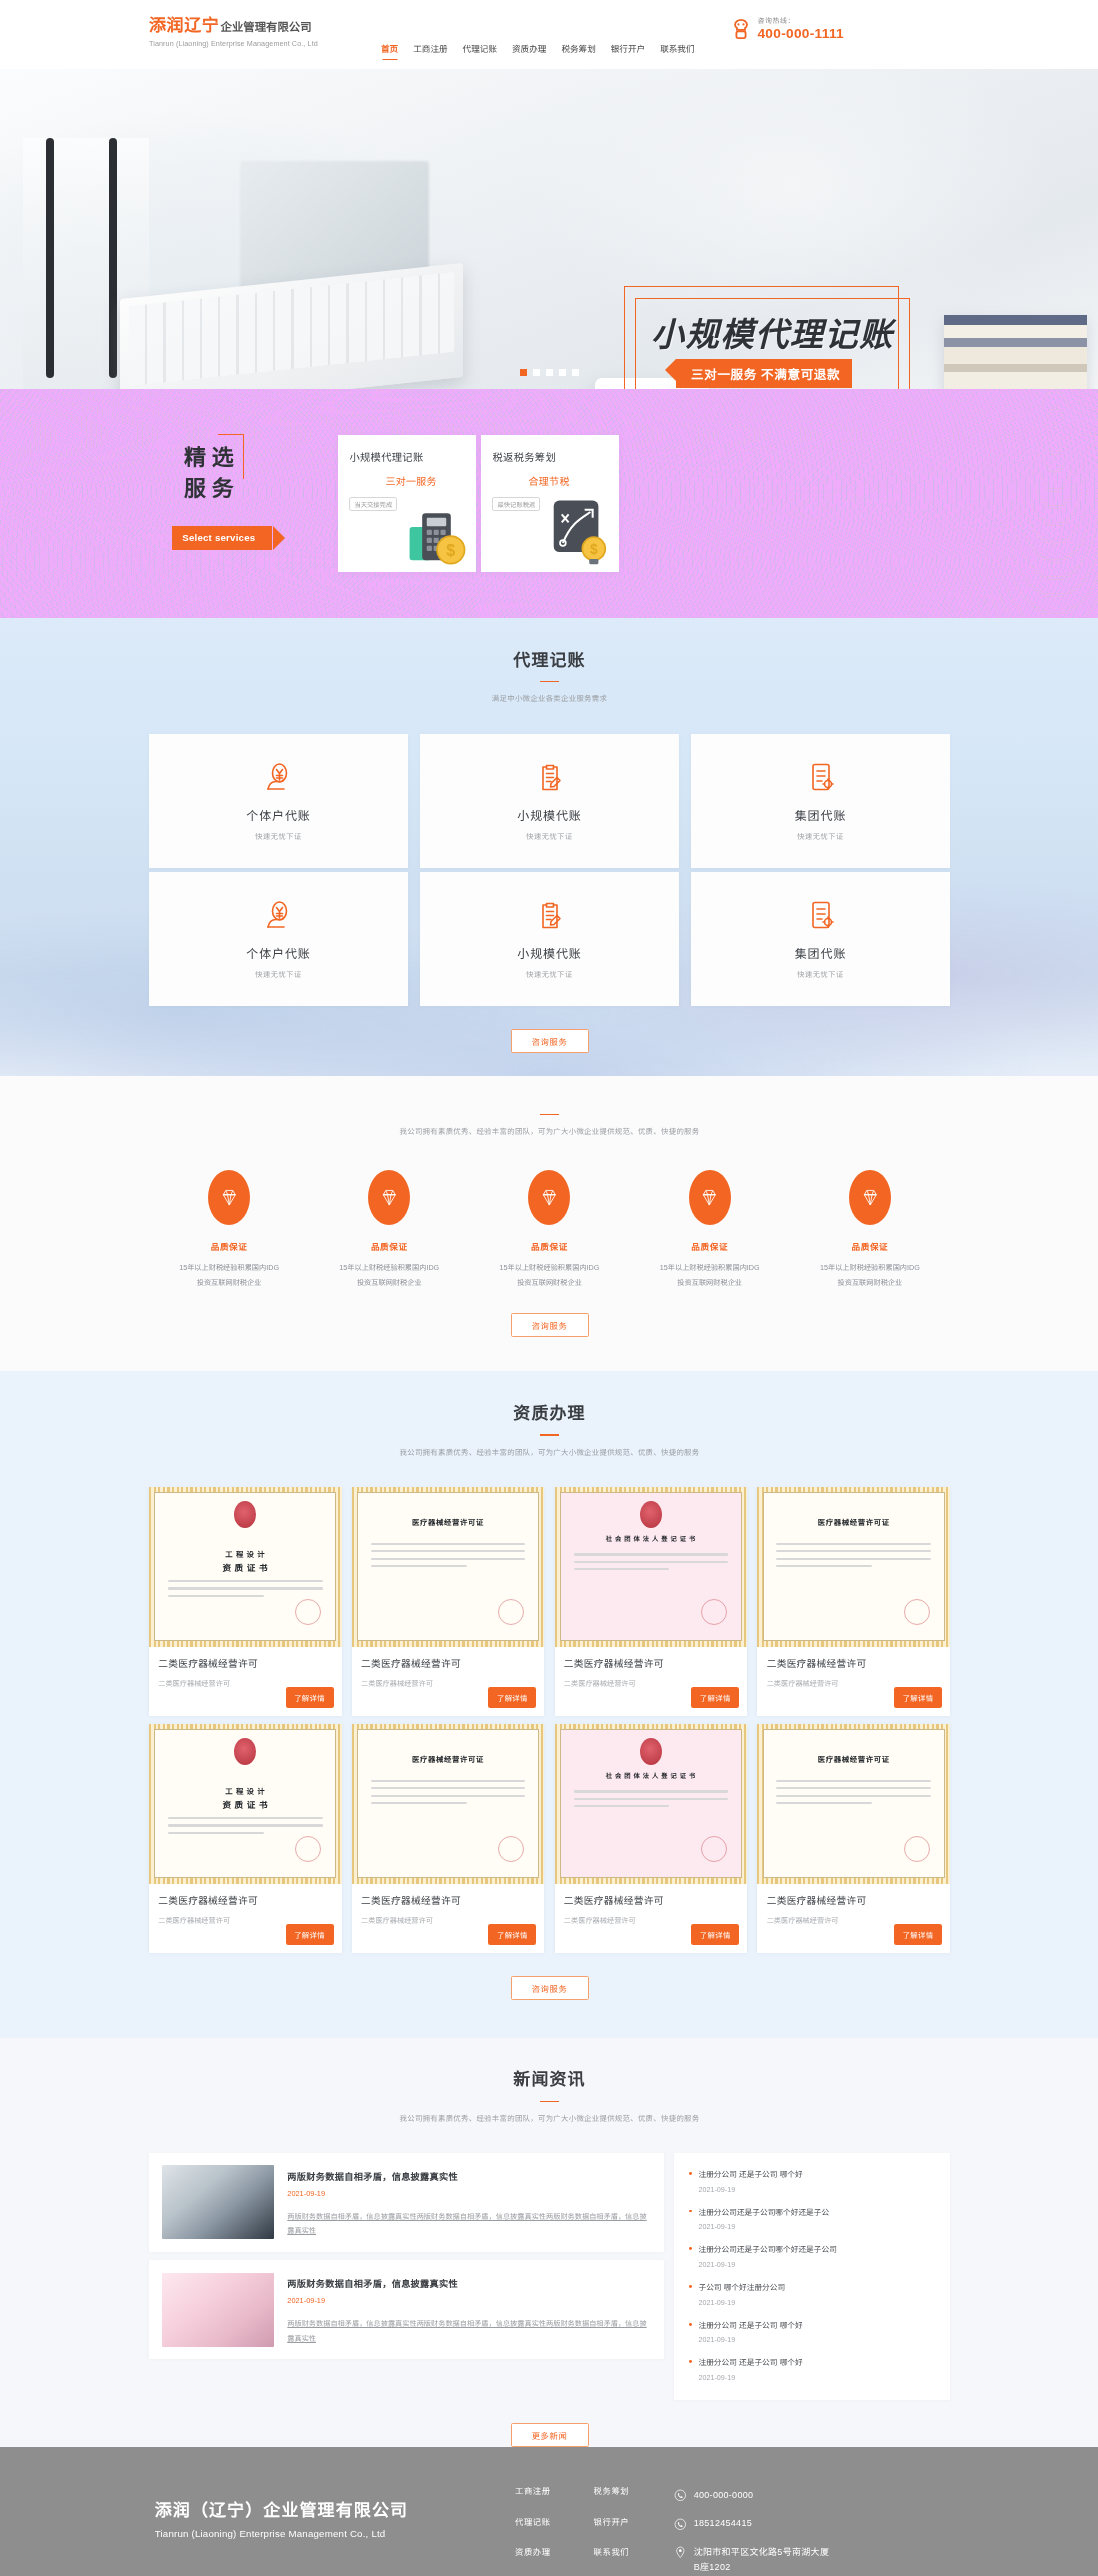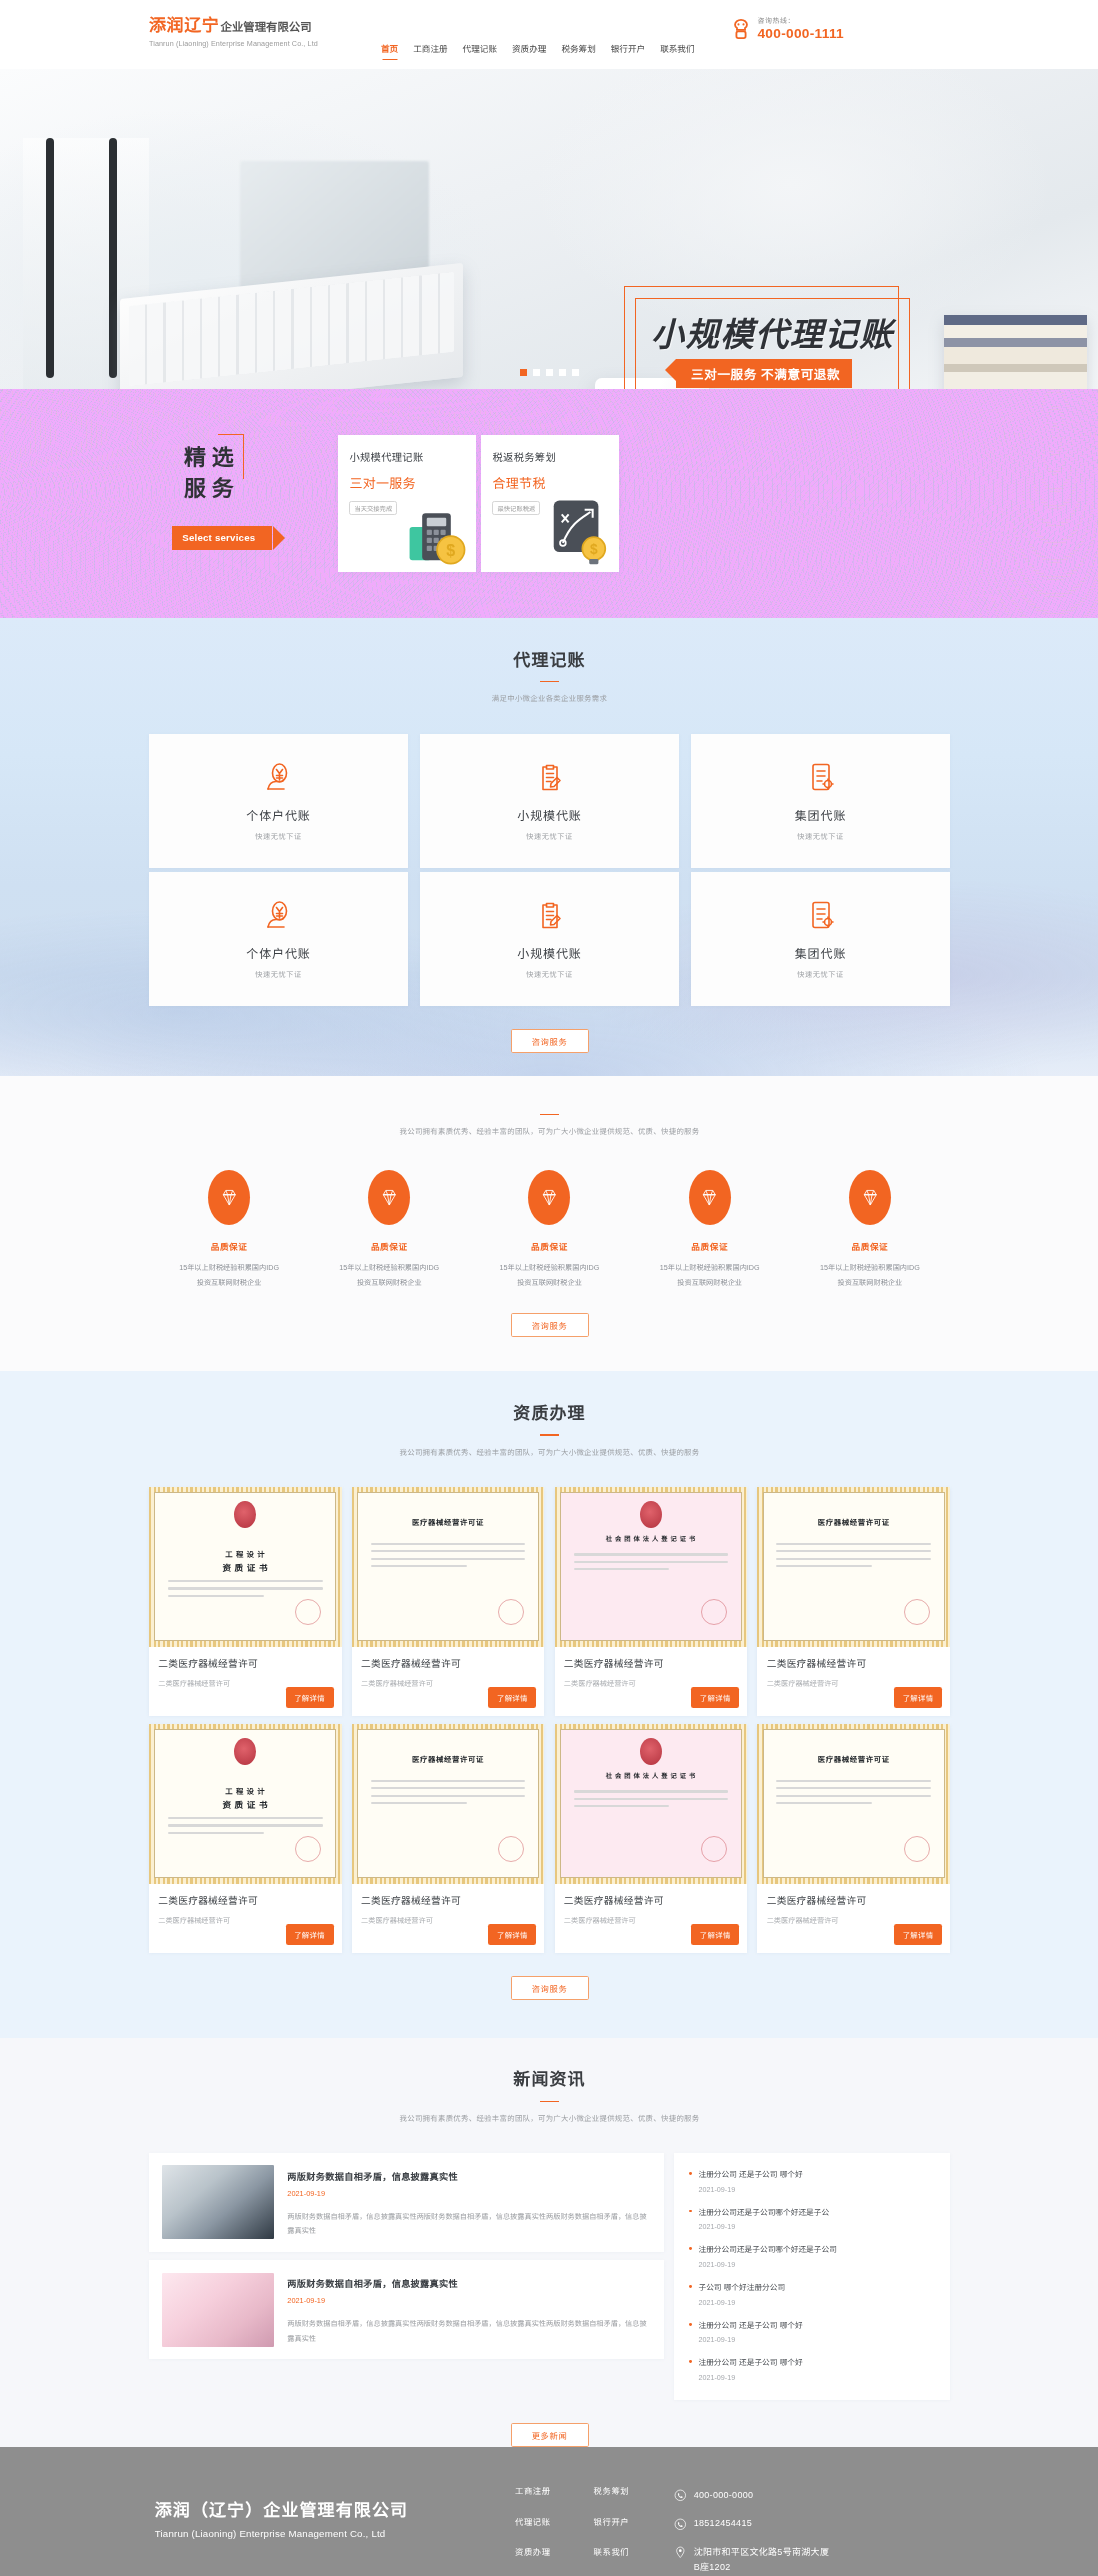--- a/index.html
+++ b/index.html
@@ -92,21 +92,21 @@
   .feat-title .t1, .feat-title .t2 { font-size:22px; font-weight:bold; color:#2f3237; letter-spacing:5.7px; line-height:1.42; }
   .feat-title-corner { position:absolute; left:69px; top:45px; width:26px; height:45px; border-top:1.1px solid #f26522; border-right:1.1px solid #f26522; }
   .feat-ribbon {
     position:absolute; left:23px; top:137px; background:#f26522; color:#fff;
     font-size:9.7px; font-weight:bold; padding:6.3px 17px 6.3px 10.3px; letter-spacing:0.2px;
   }
   .feat-ribbon:after { content:""; position:absolute; right:-12.6px; top:0; border:12.6px solid transparent; border-left-color:#f26522; border-right:0; }
   .feat-cards { position:absolute; left:189px; top:46px; display:flex; gap:5.1px; }
   .feat-card { width:138px; height:137px; background:#fff; box-shadow:0 1.1px 5.7px rgba(140,150,160,.10); padding:13.7px 11.4px 0 11.4px; position:relative; }
   .feat-card h3 { font-size:10.3px; color:#3b3f44; font-weight:normal; letter-spacing:0.3px; }
-  .feat-card .sub { font-size:13px; color:#f26522; margin-top:9.7px; letter-spacing:0.3px; }
+  .feat-card .sub { font-size:10px; color:#f26522; margin-top:9.7px; letter-spacing:0.3px;margin-left:36px; }
   .feat-card .badge { display:inline-block; margin-top:8.6px; font-size:6.3px; color:#9a9a9a; border:0.6px solid #d6d6d6; border-radius:2.3px; padding:1.7px 4px; }
   .feat-ill { position:absolute; right:8px; bottom:5.7px; width:63px; height:69px; }
 
   
   .sec-head { text-align:center; padding-top:27.5px; }
   .sec-head h2 { font-size:17px; color:#3a3d41; font-weight:bold; letter-spacing:1.1px; }
   .sec-head .bar { width:19.5px; height:1.7px; background:#f26522; margin:10.3px auto 0; }
   .sec-head p { font-size:7.4px; color:#9b9ea2; margin-top:9.7px; letter-spacing:0.3px; }
 
   
@@ -171,21 +171,21 @@
   .news-inner { width:801px; margin:0 auto; }
   .news-wrap { display:flex; gap:10.3px; margin-top:30px; }
   .news-left { width:515px; }
   .news-card { background:#fff; display:flex; padding:12.6px; margin-bottom:8px; box-shadow:0 0.6px 3.4px rgba(120,140,165,.08); }
   .news-thumb { width:112px; height:74px; flex:none; border-radius:1.1px; }
   .thumb-a { background:linear-gradient(140deg,#dfe4e8 0%,#b9c3ca 35%,#8b97a3 60%,#2f3943 100%); }
   .thumb-b { background:linear-gradient(140deg,#fde8ef 0%,#f6cfdc 40%,#e8b9c9 70%,#cf9ab0 100%); }
   .news-body { padding-left:13.7px; padding-top:3.4px; }
   .news-body h4 { font-size:9.2px; color:#3c4045; font-weight:bold; letter-spacing:0.3px; }
   .news-body .date { font-size:7.4px; color:#f26522; margin-top:6.3px; }
-  .news-body .txt { font-size:7.2px; color:#9a9da1; margin-top:11.4px; line-height:2.05; }
+  .news-body .txt { font-size:7.2px; color:#9a9da1; margin-top:11.4px; line-height:2.05;text-decoration:underline; }
   .news-right { flex:1; background:#fff; padding:15px 15px 5.7px; box-shadow:0 0.6px 3.4px rgba(120,140,165,.08); }
   .news-li { margin-bottom:12px; position:relative; padding-left:9.2px; cursor:pointer; }
   .news-li:before { content:""; position:absolute; left:0; top:4px; width:2.9px; height:2.9px; background:#f26522; border-radius:50%; }
   .news-li .t { font-size:7.7px; color:#4a4e53; }
   .news-li .d { font-size:7.2px; color:#a5a8ad; margin-top:5.7px; }
 
   
   .footer { background:#8e8e8e; color:#fff; }
   .footer-inner { width:801px; margin:0 auto; display:flex; padding:33px 0 31px; }
   .f-brand { width:366px; padding-left:5.7px; padding-top:16px; }

